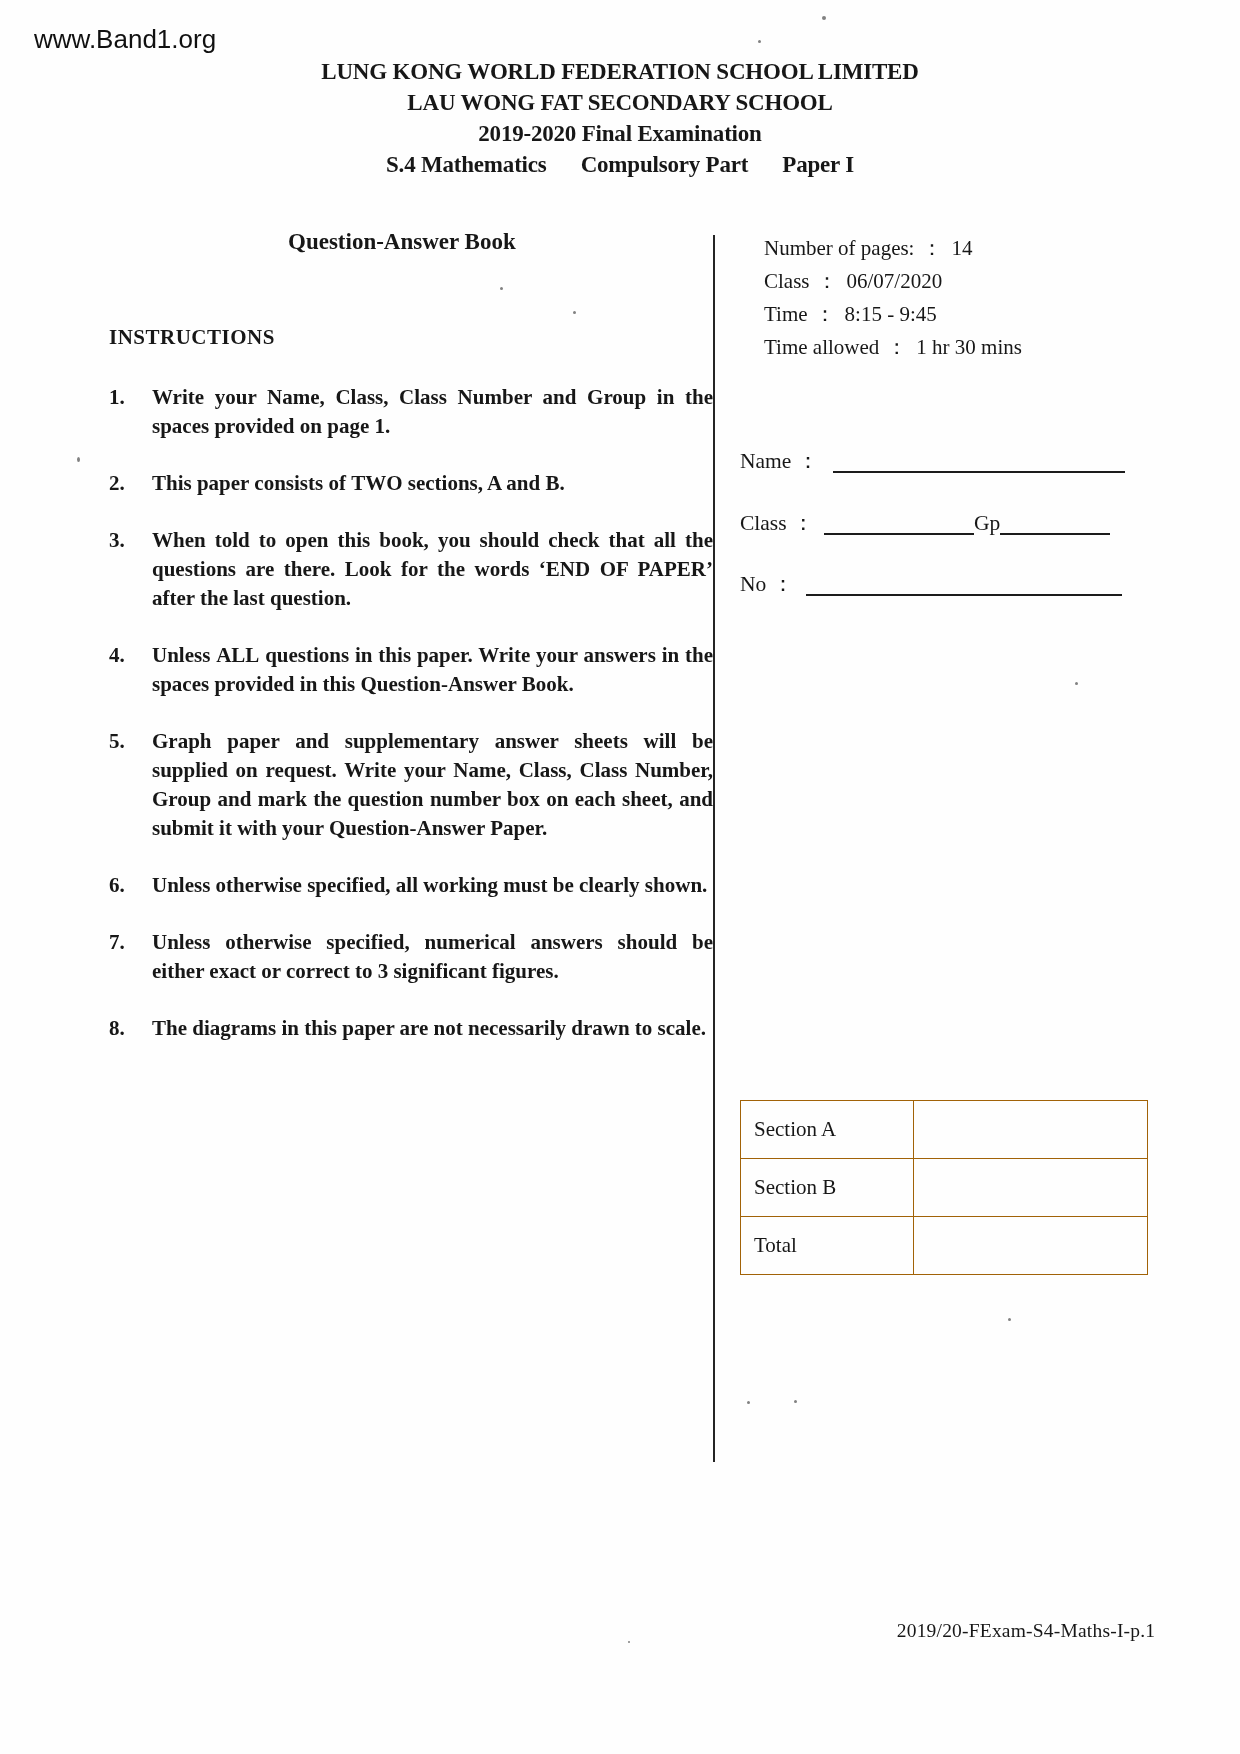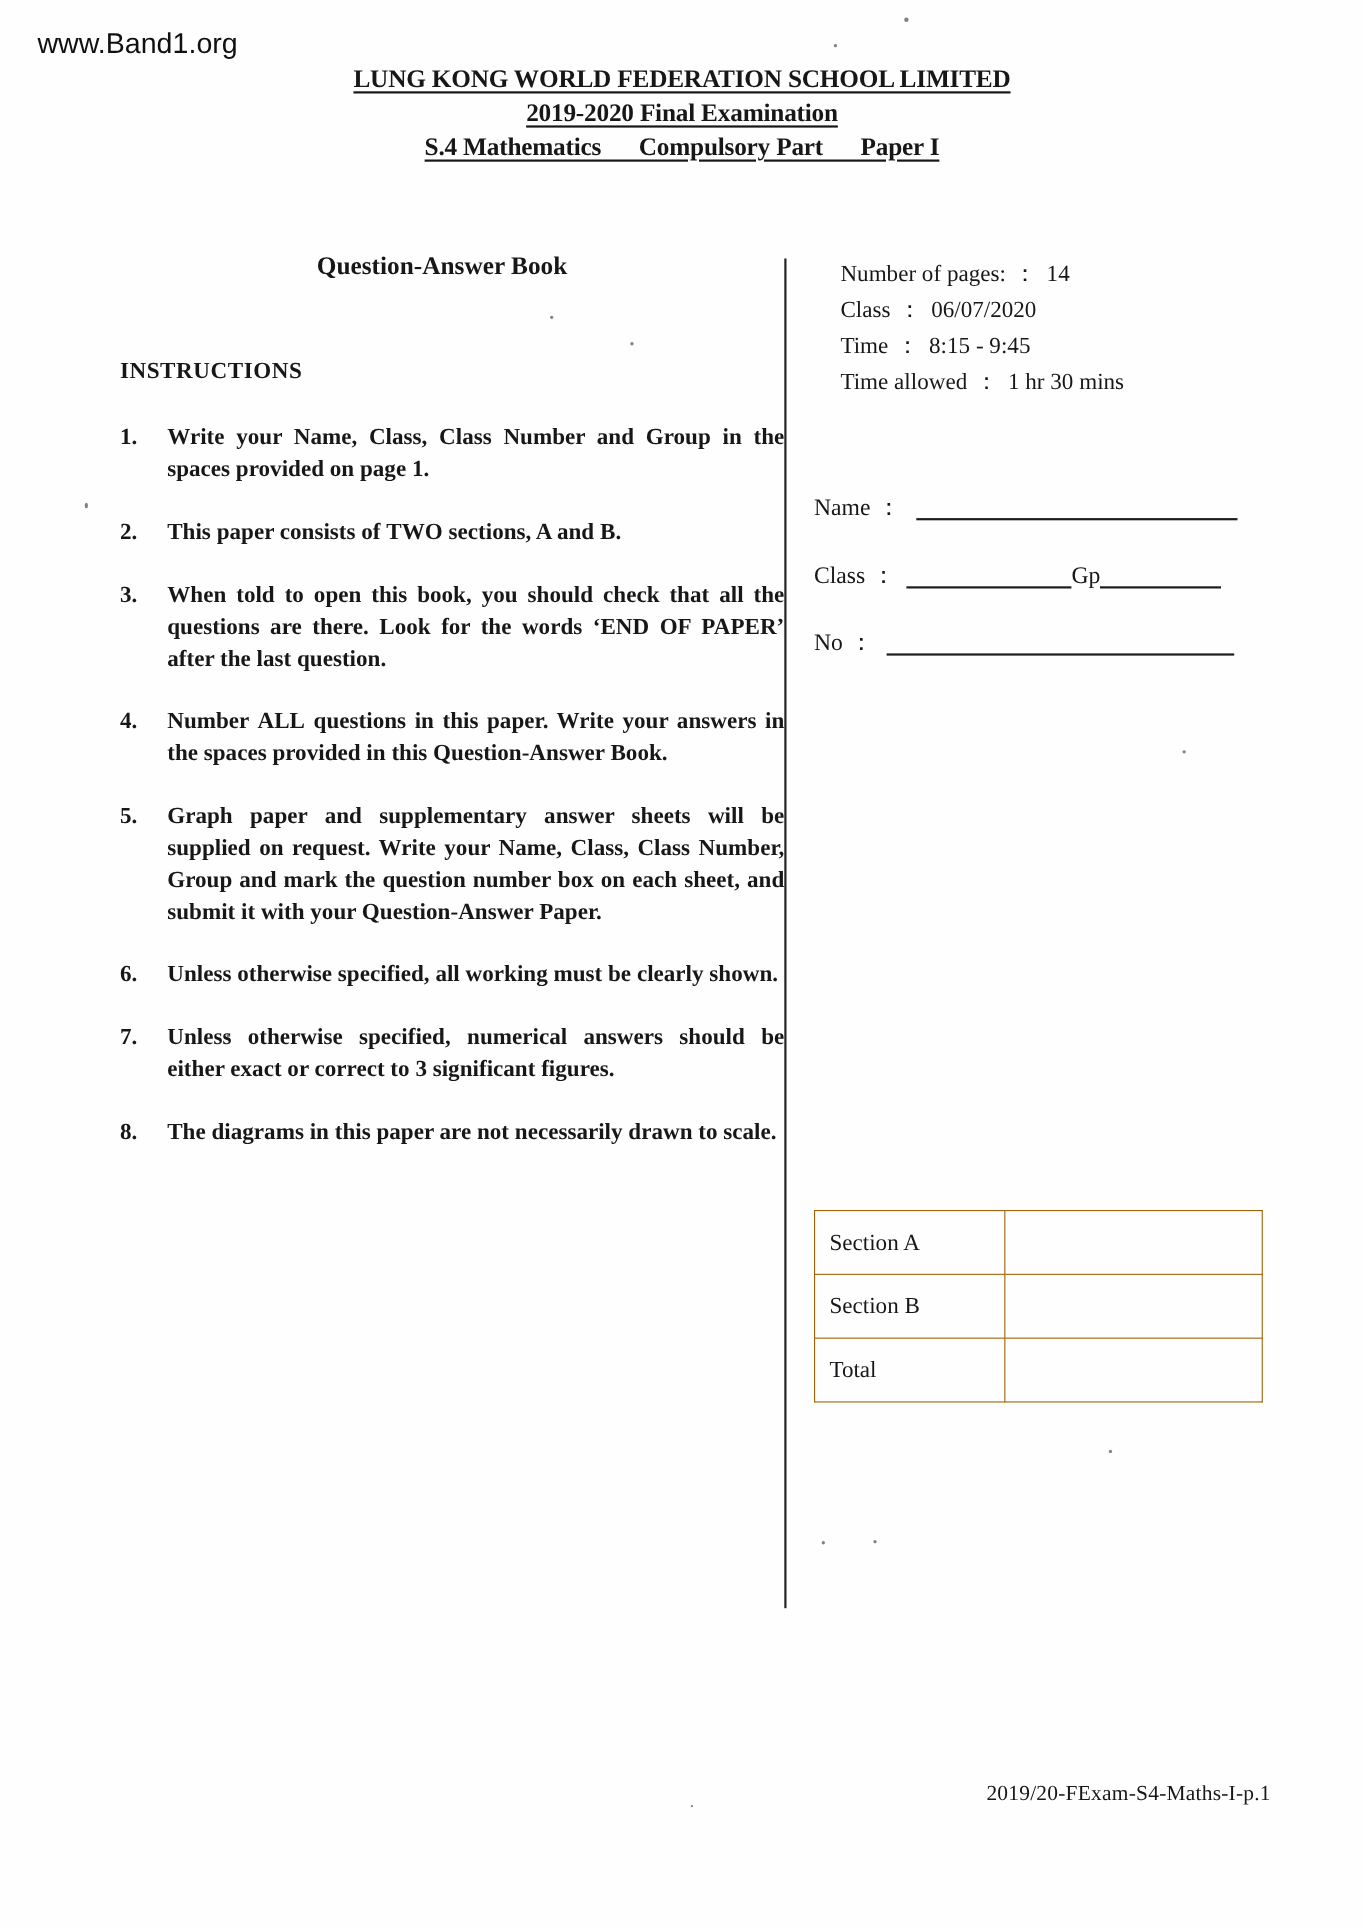--- a/index.html
+++ b/index.html
@@ -16,21 +16,20 @@
     position:absolute;left:34px;top:24px;
     font-family:"Liberation Sans", sans-serif;
     font-size:26px;font-weight:500;color:#101010;
   }
   .header{
     position:absolute;left:0;top:56px;width:1240px;
     text-align:center;
   }
   .header-line{
     font-size:23px;font-weight:bold;line-height:31px;
-    text-decoration:underline;
     text-decoration-thickness:2px;
     text-underline-offset:4px;
     letter-spacing:-0.2px;
     white-space:pre;
   }
   .qab-title{
     position:absolute;left:288px;top:229px;
     font-size:23px;font-weight:bold;
   }
   .vline{
@@ -80,20 +79,21 @@
 </style>
 </head>
 <body>
 
 <div class="page">
 
   <div class="watermark">www.Band1.org</div>
 
   <div class="header">
     <div class="header-line">LUNG KONG WORLD FEDERATION SCHOOL LIMITED</div>
+    <div class="header-line">LAU WONG FAT SECONDARY SCHOOL</div>
     <div class="header-line">2019-2020 Final Examination</div>
     <div class="header-line">S.4 Mathematics  Compulsory Part  Paper I</div>
   </div>
 
   <div class="qab-title">Question-Answer Book</div>
 
   <div class="vline"></div>
 
   <div class="exam-info">
     <div>
@@ -123,21 +123,21 @@
       <div class="ins-text"><span>This paper consists of </span><b>TWO</b><span> sections, A and B.</span></div>
     </div>
 
     <div class="ins-item">
       <span class="ins-num">3.</span>
       <div class="ins-text"><span>When told to open this book, you should check that all the questions are there. Look for the words </span><b>‘END OF PAPER’</b><span> after the last question.</span></div>
     </div>
 
     <div class="ins-item">
       <span class="ins-num">4.</span>
-      <div class="ins-text"><span>Number </span><b>ALL</b><span> questions in this paper. Write your answers in the spaces provided in this Question-Answer Book.</span></div>
+      <div class="ins-text"><span>Unless </span><b>ALL</b><span> questions in this paper. Write your answers in the spaces provided in this Question-Answer Book.</span></div>
     </div>
 
     <div class="ins-item">
       <span class="ins-num">5.</span>
       <div class="ins-text"><span>Graph paper and supplementary answer sheets will be supplied on request. Write your Name, Class, Class Number, Group and mark the question number box on each sheet, and submit it with your Question-Answer Paper.</span><b></b><span></span></div>
     </div>
 
     <div class="ins-item">
       <span class="ins-num">6.</span>
       <div class="ins-text"><span>Unless otherwise specified, all working must be clearly shown.</span><b></b><span></span></div>

